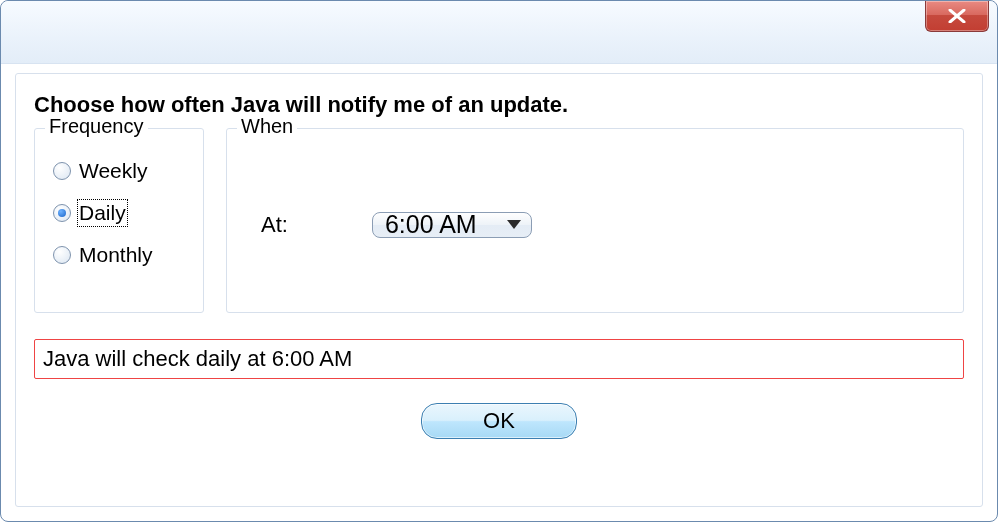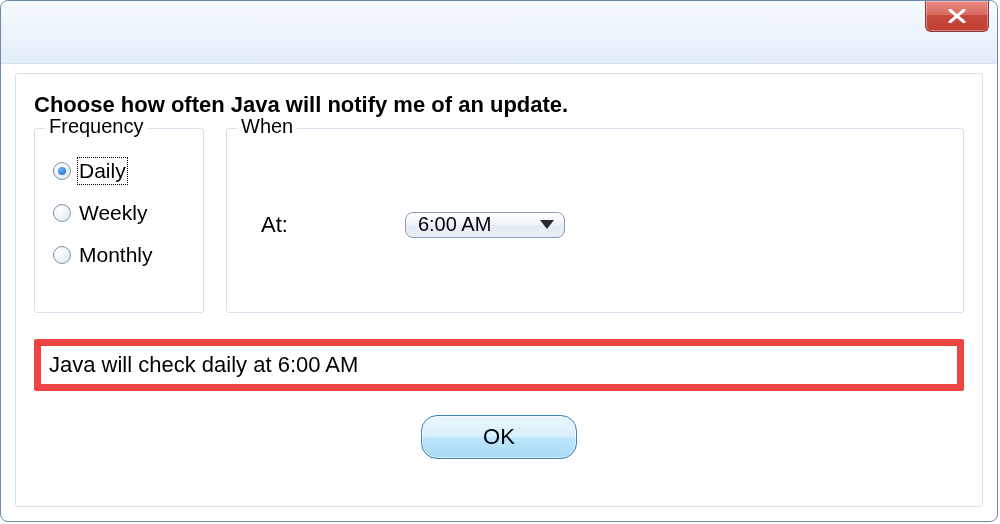--- a/index.html
+++ b/index.html
@@ -136,64 +136,64 @@
   .radio-label.focused {
     outline: 1px dotted #000;
     outline-offset: 1px;
   }
 
   .when-inner {
     display: flex;
     align-items: center;
     height: 100%;
     padding-left: 20px;
-    gap: 117px;
+    gap: 84px;
     font-size: 22px;
   }
   .dropdown {
     display: inline-flex;
     align-items: center;
     justify-content: space-between;
     min-width: 160px;
     height: 26px;
     padding: 0 10px 0 12px;
     border: 1px solid #8b9db4;
     border-radius: 8px;
     background: linear-gradient(to bottom, #fefefe, #eef3f8 48%, #e4ecf5 52%, #e7eef6);
-    font-size: 20px;
+    font-size: 25px;
     box-sizing: border-box;
   }
   .dropdown .chev {
     width: 0; height: 0;
     border-left: 7px solid transparent;
     border-right: 7px solid transparent;
     border-top: 9px solid #2b2b2b;
     margin-left: 14px;
   }
 
   .status-field {
     margin-top: 26px;
-    border: 7px solid #ef4444;
+    border: 1px solid #ef4444;
     border-radius: 2px;
     padding: 4px 8px;
     font-size: 22px;
     height: 30px;
     display: flex;
     align-items: center;
   }
 
   .button-row {
     display: flex;
     justify-content: center;
     gap: 24px;
     margin-top: 24px;
   }
   .win-btn {
     min-width: 156px;
-    height: 44px;
+    height: 36px;
     border-radius: 16px;
     font-size: 22px;
     display: flex;
     align-items: center;
     justify-content: center;
     box-sizing: border-box;
     text-align: center;
   }
   .win-btn.primary {
     border: 1px solid #3c7fb1;
@@ -221,27 +221,27 @@
   </div>
 
   <div class="content-frame">
     <div class="instruction">Choose how often Java will notify me of an update.</div>
 
     <div class="groups-row">
 
       <div class="groupbox freq-box">
         <div class="legend">Frequency</div>
 
+        <div id="freq-weekly" class="radio-row">
+          <span class="radio-outer"></span>
+          <span class="radio-label">Weekly</span>
+        </div>
         <div id="freq-daily" class="radio-row">
           <span class="radio-outer checked"></span>
           <span class="radio-label focused">Daily</span>
-        </div>
-        <div id="freq-weekly" class="radio-row">
-          <span class="radio-outer"></span>
-          <span class="radio-label">Weekly</span>
         </div>
         <div id="freq-monthly" class="radio-row">
           <span class="radio-outer"></span>
           <span class="radio-label">Monthly</span>
         </div>
       </div>
 
       <div class="groupbox when-box">
         <div class="legend">When</div>
         <div class="when-inner">

